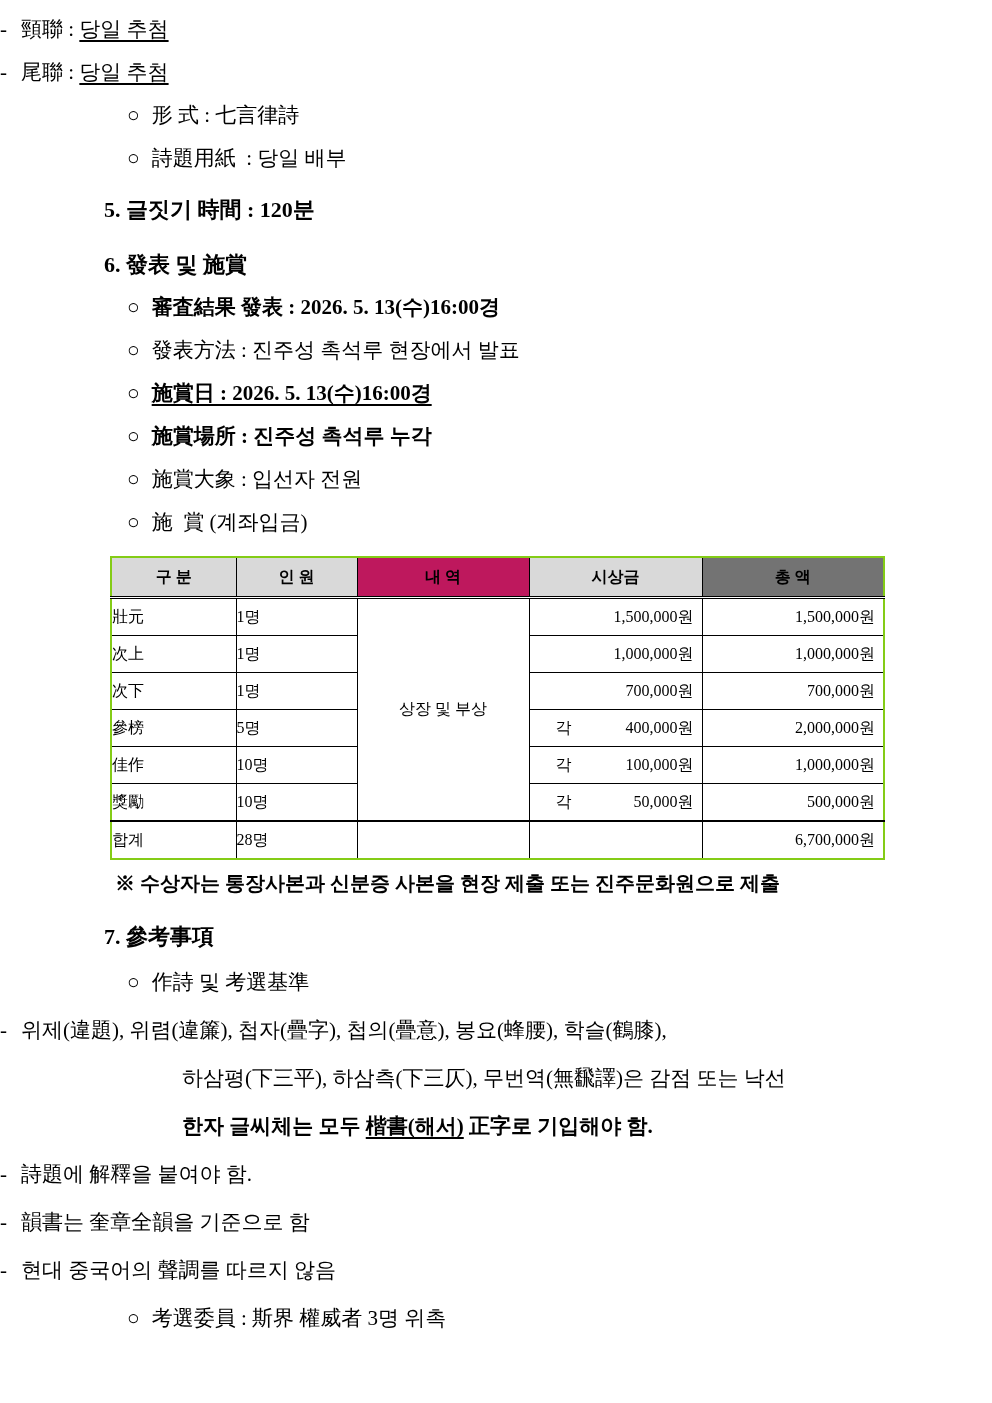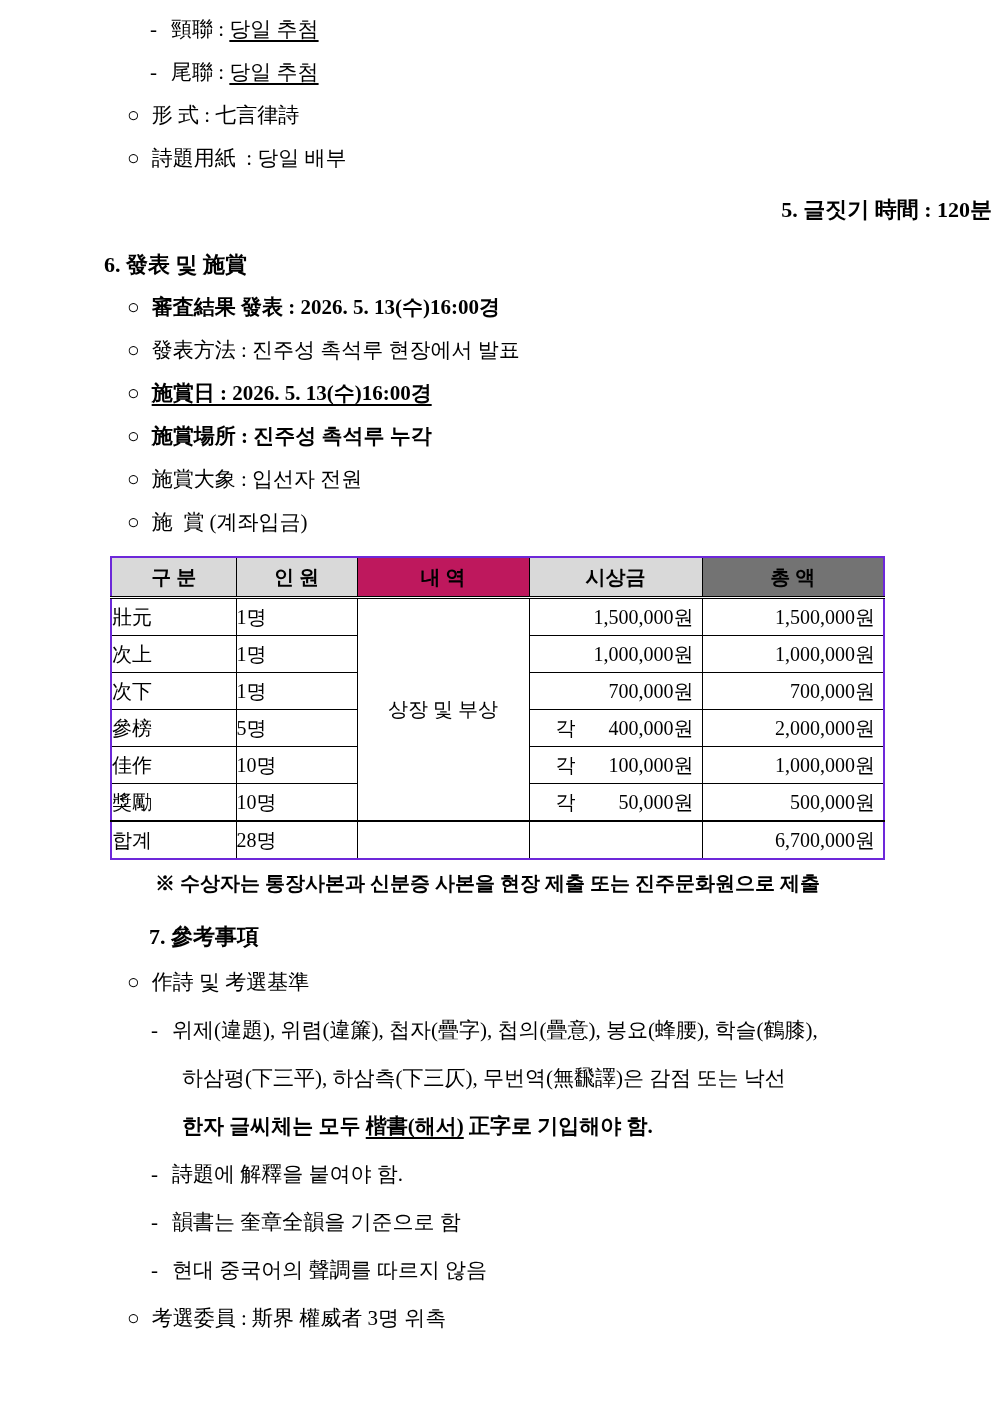--- a/index.html
+++ b/index.html
@@ -14,34 +14,34 @@
     box-sizing: border-box;
     padding-top: 8px;
     overflow: hidden;
   }
   .ln { height: 43px; line-height: 43px; white-space: pre-wrap; }
   .s7 { height: 48px; line-height: 48px; }
   .b { font-weight: bold; }
   .u { text-decoration: underline; text-underline-offset: 4px; }
   .ind-num  { padding-left: 104px; font-size: 22px; }
   .ind-circ { padding-left: 127px; }
-  .ind-dash { padding-left: 150px; }
-  .ind-dash7{ padding-left: 151px; }
+  .ind-dash { }
+  .ind-dash7{ }
   .ind-cont { padding-left: 174px; margin-left: 8px; }
   .bullet-circ { padding-right: 12px; }
   .bullet-dash { padding-right: 14px; }
   .txt { white-space: pre-wrap; }
 
   table.prize-table {
     margin: 12px 6px 0 110px;
     border-collapse: collapse;
     width: 775px;
     table-layout: fixed;
-    font-size: 20px;
-    border: 2px solid #6d28d9;
+    font-size: 16px;
+    border: 2px solid #84cc16;
   }
   .prize-table th, .prize-table td {
     border: 1px solid #000;
     height: 36px;
     padding: 0;
     overflow: hidden;
   }
   .prize-table th {
     height: 38px;
     font-weight: bold;
@@ -51,24 +51,23 @@
   .prize-table td.c { text-align: left; }
   .prize-table td.r { text-align: right; padding-right: 8px; }
   .prize-table td.detail-cell { text-align: center; vertical-align: middle; }
   .prize-table tr.total-row td { border-top: 2px solid #000; }
   .prize-flex { display: flex; justify-content: space-between; padding: 0 8px 0 26px; }
   .note-ln {
     height: 36px; line-height: 36px;
     padding-left: 115px; margin-top: 5px;
     font-size: 20px; font-weight: bold;
     white-space: pre-wrap;
-    margin-left: 40px;
-  }
-  .h7 { margin-top: 14px; margin-left: 45px; }
-  .h5 { margin-top: 8px; text-align: right; }
+  }
+  .h7 { margin-top: 14px; }
+  .h5 { margin-top: 8px; }
   .h6 { margin-top: 12px; }
 </style>
 </head>
 <body>
 
 <div class="doc">
 
   <div class="ln ind-dash"><span class="bullet-dash">-</span><span class="txt">頸聯 : </span><span class="txt u">당일 추첨</span></div>
 
   <div class="ln ind-dash"><span class="bullet-dash">-</span><span class="txt">尾聯 : </span><span class="txt u">당일 추첨</span></div>

